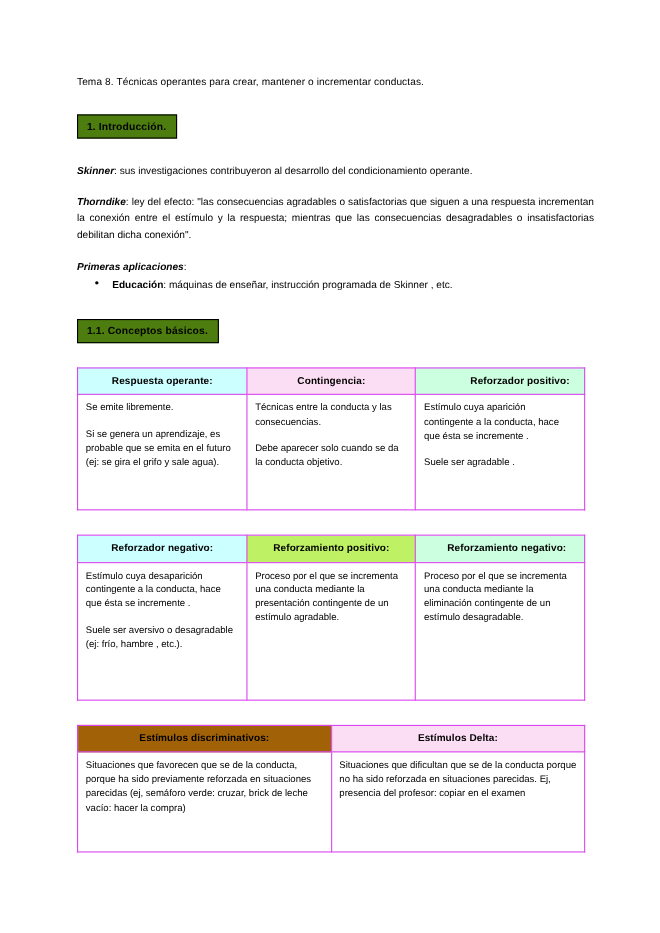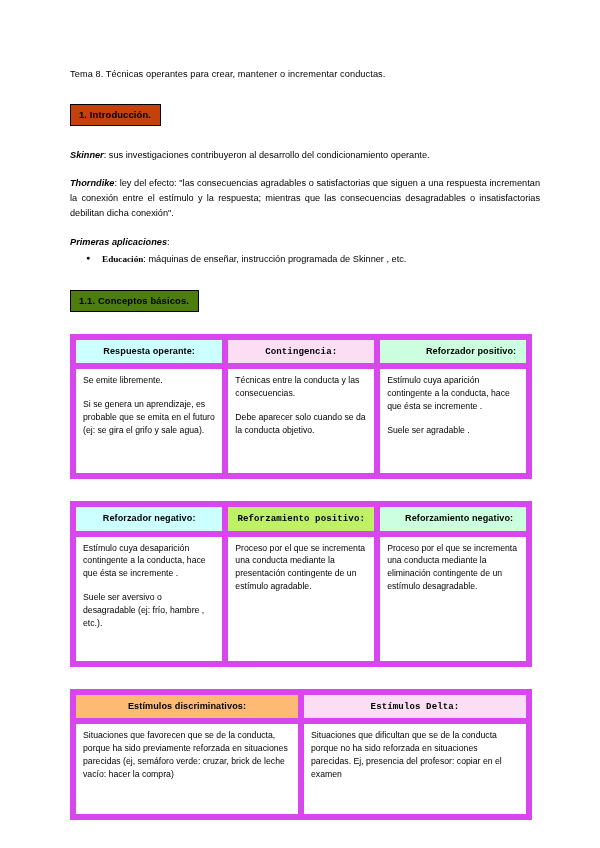--- a/index.html
+++ b/index.html
@@ -33,21 +33,21 @@
   .section-box {
     display: inline-block;
     border: 1.3px solid #000000;
     padding: 4px 9px 4px 8px;
     font-size: 9.4px;
     font-weight: bold;
     letter-spacing: 0.015em;
     margin: 0 0 22px 0;
     line-height: 1.25;
   }
-  .section-box.blue { background: #c2410c; }
+  .section-box.blue { background: #4d7c0f; }
   .section-box.pink { background: #4d7c0f; }
 
   .para {
     font-size: 9.2px;
     line-height: 1.62;
     margin: 0 0 14px 0;
     text-align: justify;
   }
   .para .lead {
     font-weight: bold;
@@ -68,47 +68,47 @@
     padding-left: 32px;
     position: relative;
   }
   ul.bullets li::before {
     content: "\25CF";
     position: absolute;
     left: 16px;
     top: -0.5px;
     font-size: 7px;
   }
-  ul.bullets li b { font-weight: bold; font-family: Liberation Serif, serif; }
+  ul.bullets li b { font-weight: bold; }
 
   table.concept {
     border-collapse: collapse;
     width: 462px;
     table-layout: fixed;
     margin: 0 0 22px 0;
     border: 1.4px solid #2b2b2b;
   }
   table.concept th,
   table.concept td {
-    border: 6px solid #d946ef;
+    border: 1px solid #d946ef;
     vertical-align: top;
     padding: 5px 7px 7px 7px;
     font-size: 8.7px;
     line-height: 1.48;
     text-align: left;
   }
   table.concept th {
     text-align: center;
     font-weight: bold;
     font-size: 9.1px;
     padding: 5px 4px 5px 4px;
     letter-spacing: 0.01em;
   }
   .th-cyan  { background: #ccffff; }
-  .th-pink  { background: #fcdef4; font-family: Liberation Mono, monospace; }
+  .th-pink  { background: #fcdef4; }
   .th-green { background: #ccffe0; }
 
   td p { margin: 0; }
   td p + p { margin-top: 11px; }
 
   .t1 td { height: 92px; }
   .t2 td { height: 112px; }
   .t3 td { height: 78px; }
   .t3 td { font-size: 8.7px; }
 </style>
@@ -201,21 +201,21 @@
     </tbody>
   </table>
 
   <table class="concept t3">
     <colgroup>
         <col style="width:50%">
         <col style="width:50%">
       </colgroup>
     <thead>
       <tr>
-        <th class="th-cyan" style="background: #fdba74;">Estímulos discriminativos:</th>
+        <th class="th-cyan" style="background: #a16207;">Estímulos discriminativos:</th>
         <th class="th-pink" style="background: rgb(252, 222, 244);">Estímulos Delta:</th>
       </tr>
     </thead>
     <tbody>
       <tr>
         <td>
           <p>Situaciones que favorecen que se de la conducta, porque ha sido previamente reforzada en situaciones parecidas (ej, semáforo verde: cruzar, brick de leche vacío: hacer la compra)</p>
         </td>
         <td>
           <p>Situaciones que dificultan que se de la conducta porque no ha sido reforzada en situaciones parecidas. Ej, presencia del profesor: copiar en el examen</p>

